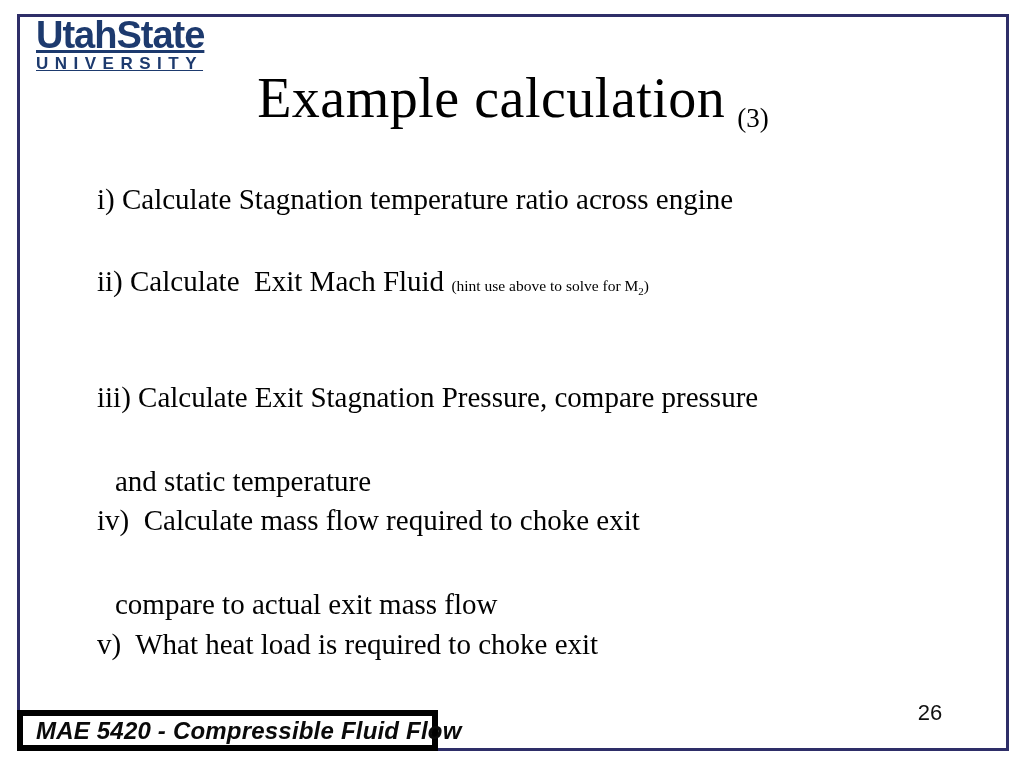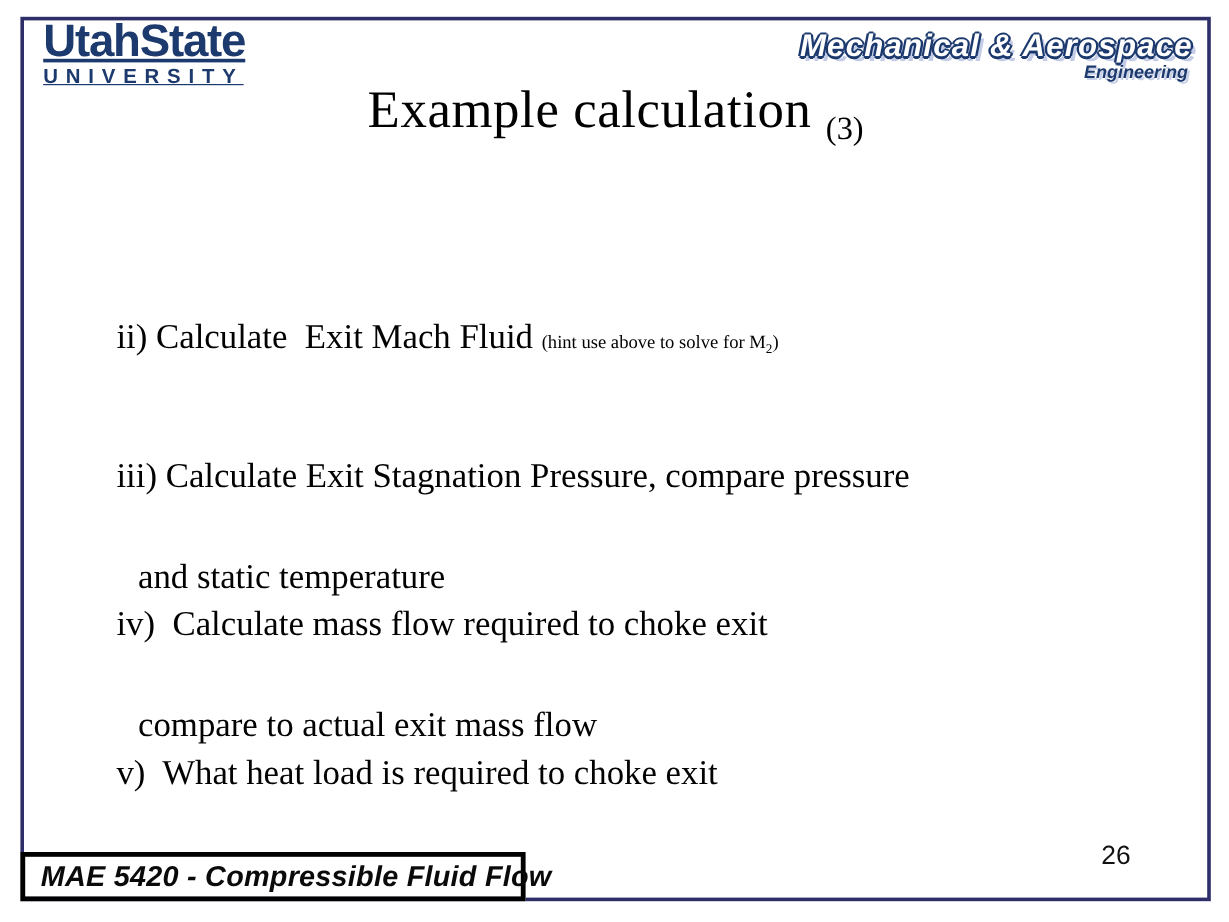--- a/index.html
+++ b/index.html
@@ -84,21 +84,21 @@
     position: absolute;
     left: 17px;
     top: 66px;
     width: 992px;
     text-align: center;
     color: #000000;
     font-family: "Liberation Serif", "DejaVu Serif", serif;
     white-space: nowrap;
   }
   #title-row .main {
-    font-size: 44px;
+    font-size: 56px;
     letter-spacing: 0.5px;
   }
   #title-row .suffix {
     font-size: 27px;
     display: inline-block;
     transform: translateY(10px);
     margin-left: 8px;
   }
   
   .bullet {
@@ -128,21 +128,21 @@
   #bullet-4 { top: 457px; }
   #bullet-5 { top: 581px; }
   
   #footer-box {
     position: absolute;
     left: 17px;
     top: 710px;
     width: 421px;
     height: 41px;
     box-sizing: border-box;
-    border: 4px solid #000000;
+    border: 6px solid #000000;
     background: #ffffff;
     display: flex;
     align-items: center;
     padding-left: 13px;
     z-index: 2;
   }
   #footer-box .txt {
     font-family: "Liberation Sans", sans-serif;
     font-weight: bold;
     font-style: italic;
@@ -168,30 +168,29 @@
 
 <div id="stage">
 
   <div id="slide-frame"></div>
 
   <div id="usu-logo">
     <div class="l1">UtahState</div>
     <div class="l2">UNIVERSITY</div>
   </div>
 
-  <div id="mae-logo">
-    <div class="l1">Mechanical &amp; Aerospace</div>
-    <div class="l2">Engineering</div>
-  </div>
 
   <div id="title-row">
     <span class="main">Example calculation</span>
     <span class="suffix">(3)</span>
   </div>
 
+  <div id="bullet-1" class="bullet">
+    <span>i) Calculate Stagnation temperature ratio across engine</span>
+  </div>
 
   <div id="bullet-2" class="bullet">
     <span>ii) Calculate  Exit Mach Fluid </span><span class="hint"><span>(hint use above to solve for M</span><sub>2</sub><span>)</span></span>
   </div>
 
   <div id="bullet-3" class="bullet">
     <span>iii) Calculate Exit Stagnation Pressure, compare pressure</span>
     <span class="cont">and static temperature</span>
   </div>
 

